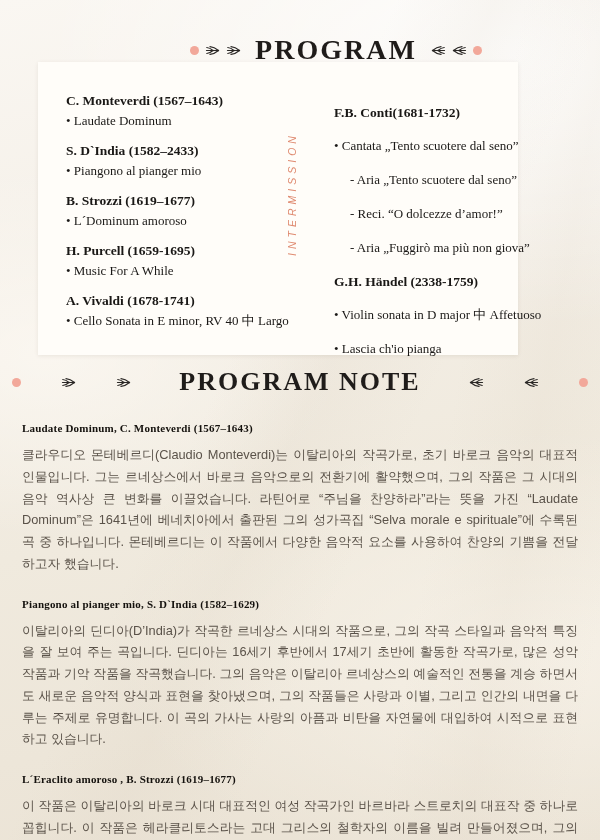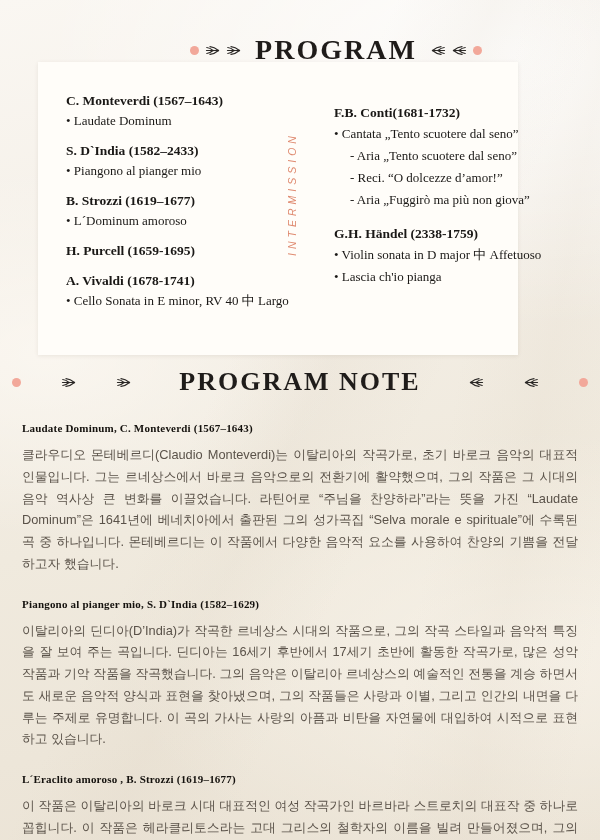--- a/index.html
+++ b/index.html
@@ -39,21 +39,21 @@
   .card{
     position:absolute;left:38px;top:62px;width:480px;height:293px;
     background:#fffdf9;box-shadow:0 1px 4px rgba(90,80,60,0.10);z-index:2;
   }
   .col{position:absolute;font-size:13px;color:#1a1816;}
   .col-left{left:28px;top:30px;width:235px;}
   .col-right{left:296px;top:42px;width:220px;}
   .group{margin-bottom:13px;}
   .composer{font-weight:700;font-size:13.5px;line-height:17px;margin-bottom:2px;}
   .work{line-height:17px;margin-top:3px;}
-  .col-right .work{line-height:18px;margin-top:4px;}
+  .col-right .work{line-height:18px;margin-top:16px;}
   .work.sub{padding-left:16px;}
   .col-right .group + .group{margin-top:16px;}
   .intermission-wrap{
     position:absolute;left:240px;top:38px;width:28px;height:188px;
     display:flex;align-items:center;justify-content:center;
   }
   .intermission-wrap span{
     transform:rotate(-90deg);white-space:nowrap;
     font-family:"Liberation Sans", sans-serif;font-style:italic;
     font-size:10.5px;letter-spacing:4px;color:#df8a70;
@@ -118,20 +118,21 @@
       <div class="group">
         <div class="composer">S. D`India (1582–2433)</div>
         <div class="work">• Piangono al pianger mio</div>
       </div>
       <div class="group">
         <div class="composer">B. Strozzi (1619–1677)</div>
         <div class="work">• L´Dominum amoroso</div>
       </div>
       <div class="group">
         <div class="composer">H. Purcell (1659-1695)</div>
+        <div class="work">• Music For A While</div>
       </div>
       <div class="group">
         <div class="composer">A. Vivaldi (1678-1741)</div>
         <div class="work">• Cello Sonata in E minor, RV 40 中 Largo</div>
       </div>
     </div>
 
     <div class="intermission-wrap">
       <span>INTERMISSION</span>
     </div>

